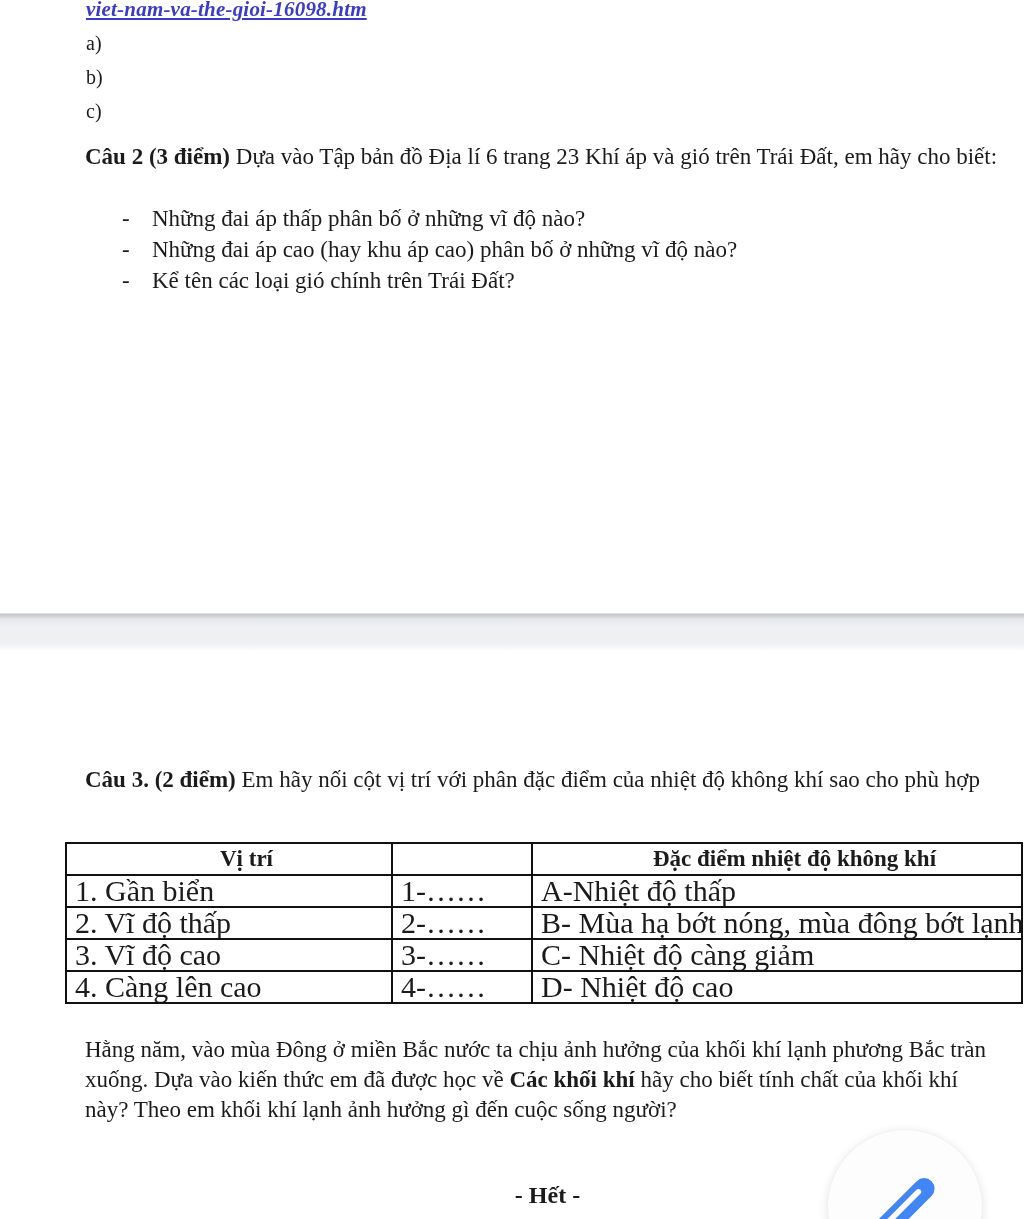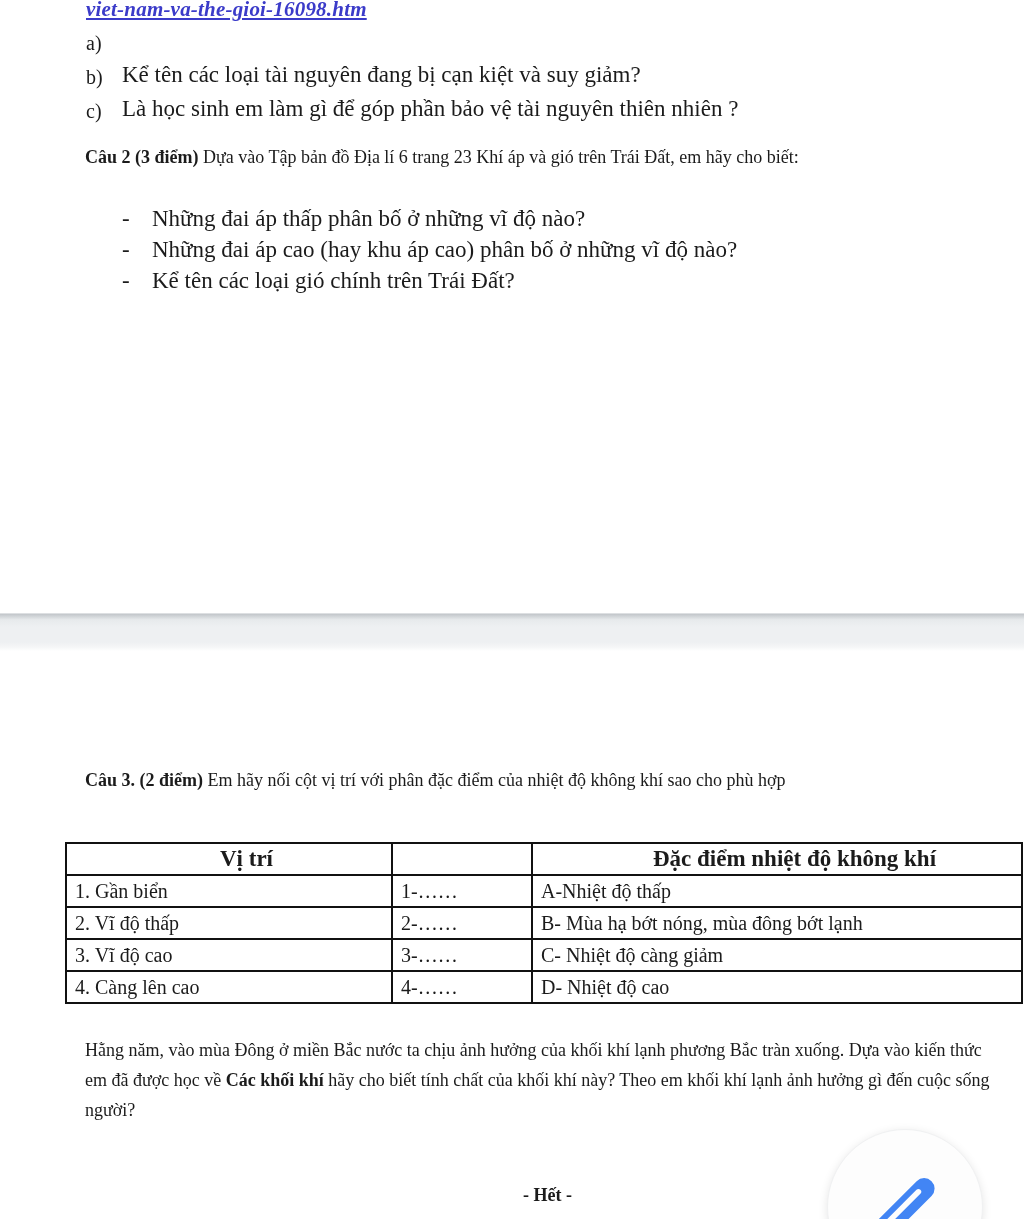--- a/index.html
+++ b/index.html
@@ -13,21 +13,21 @@
   
   .doc-link {
     position:absolute; top:-3px; left:86px;
     font-size:21px; font-style:italic; font-weight:bold;
     color:#3b3bc9; text-decoration:underline; cursor:pointer;
     letter-spacing:0.2px;
   }
   .qlist { position:absolute; top:25px; left:86px; width:920px; }
   .q-item { display:flex; line-height:32px; font-size:23px; }
   .q-marker { width:36px; flex:none; font-size:20px; padding-top:2px; }
-  .cau-block { position:absolute; left:85px; width:920px; font-size:18px; line-height:30px; }
+  .cau-block { position:absolute; left:85px; width:920px; font-size:23px; line-height:30px; }
   .cau2 { top:142px; }
   .cau-label { font-weight:bold; }
   .bullets { position:absolute; top:203px; left:112px; width:880px; }
   .b-item { display:flex; line-height:31px; font-size:23px; }
   .b-dash { width:40px; flex:none; text-align:left; padding-left:10px; }
   
   .page-separator {
     position:absolute; top:611px; left:0; width:1024px; height:40px;
     background:linear-gradient(180deg,
       #ffffff 0%, #ffffff 4%,
@@ -36,30 +36,30 @@
       #f5f6f7 90%, #ffffff 100%);
   }
   
   .cau3 { top:765px; }
   .match-table {
     position:absolute; top:842px; left:65px;
     border-collapse:collapse; table-layout:fixed; width:956px;
   }
   .match-table th, .match-table td {
     border:2px solid #111111;
-    font-size:20px; line-height:26px;
+    font-size:30px; line-height:26px;
     padding:1px 8px 2px 8px;
     height:32px; overflow:hidden; white-space:nowrap;
   }
   .match-table th { font-size:23px; font-weight:bold; text-align:center;padding-left:43px; }
   .cau4 { top:1035px; }
   .cau4-title { font-weight:bold; display:block; }
   .het {
     position:absolute; top:1180px; left:85px; width:925px;
-    text-align:center; font-size:18px; font-weight:bold; line-height:30px;
+    text-align:center; font-size:24px; font-weight:bold; line-height:30px;
   }
   
   .fab {
     position:absolute; left:827px; top:1129px;
     width:156px; height:156px; border-radius:50%;
     background:#fdfdfd;
     border:1px solid #f0f1f2;
     box-shadow:0 2px 10px rgba(0,0,0,0.10);
     display:flex; align-items:center; justify-content:center;
     cursor:pointer;
@@ -72,25 +72,23 @@
 <section>
 
   <a class="doc-link">viet-nam-va-the-gioi-16098.htm</a>
 
   <div class="qlist">
     <div class="q-item">
       <span class="q-marker">a)</span>
     </div>
     <div class="q-item">
       <span class="q-marker">b)</span>
-      <span>Kể tên các loại tài nguyên đang bị cạn kiệt và suy giảm?</span>
     </div>
     <div class="q-item">
       <span class="q-marker">c)</span>
-      <span>Là học sinh em làm gì để góp phần bảo vệ tài nguyên thiên nhiên ?</span>
     </div>
   </div>
 
   <p class="cau-block cau2">
     <span class="cau-label">Câu 2 (3 điểm)</span><span> Dựa vào Tập bản đồ Địa lí 6 trang 23 Khí áp và gió trên Trái Đất, em hãy cho biết:</span>
   </p>
 
   <div class="bullets">
     <div class="b-item">
       <span class="b-dash">-</span>

